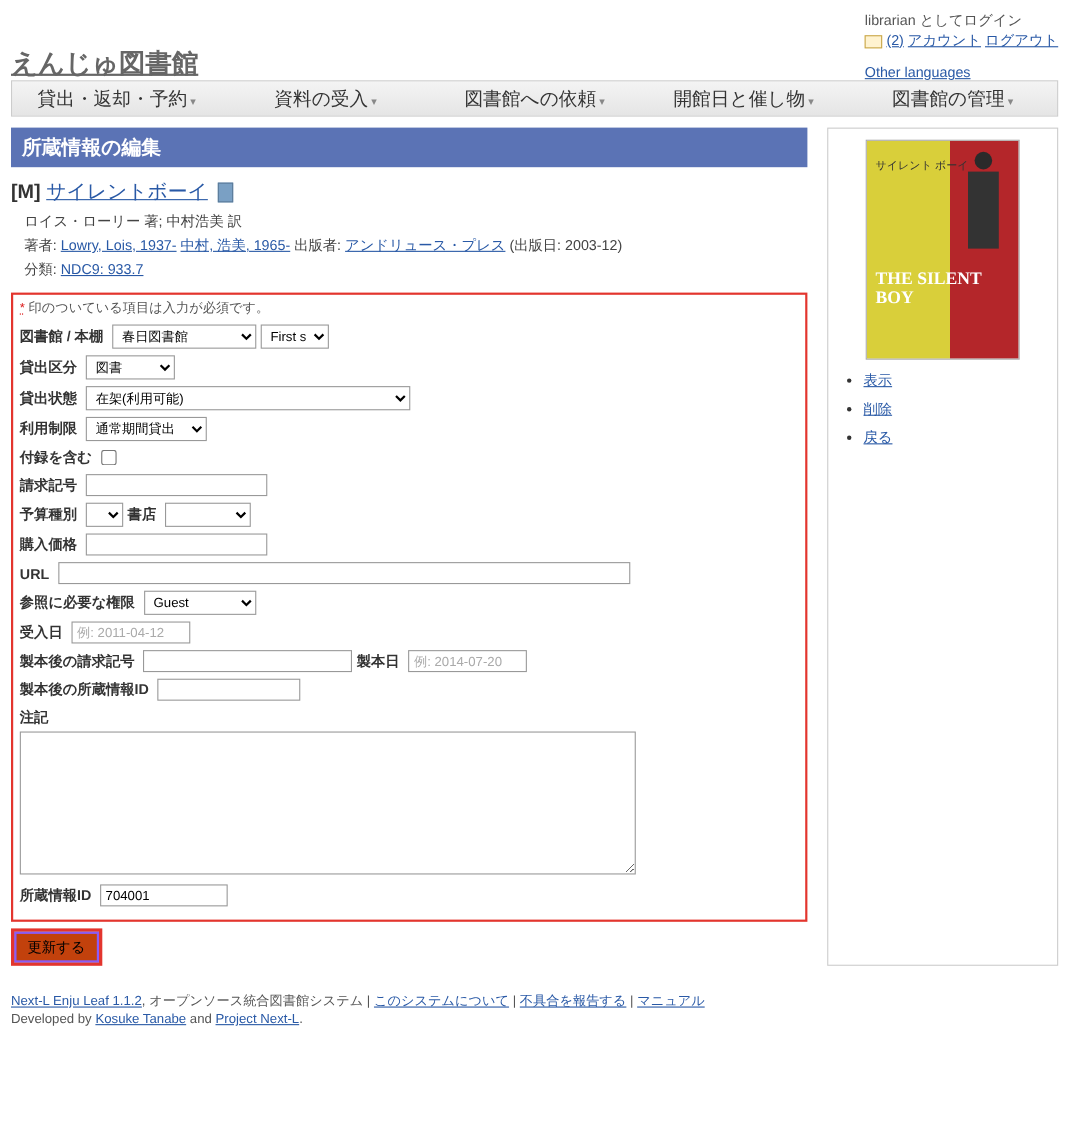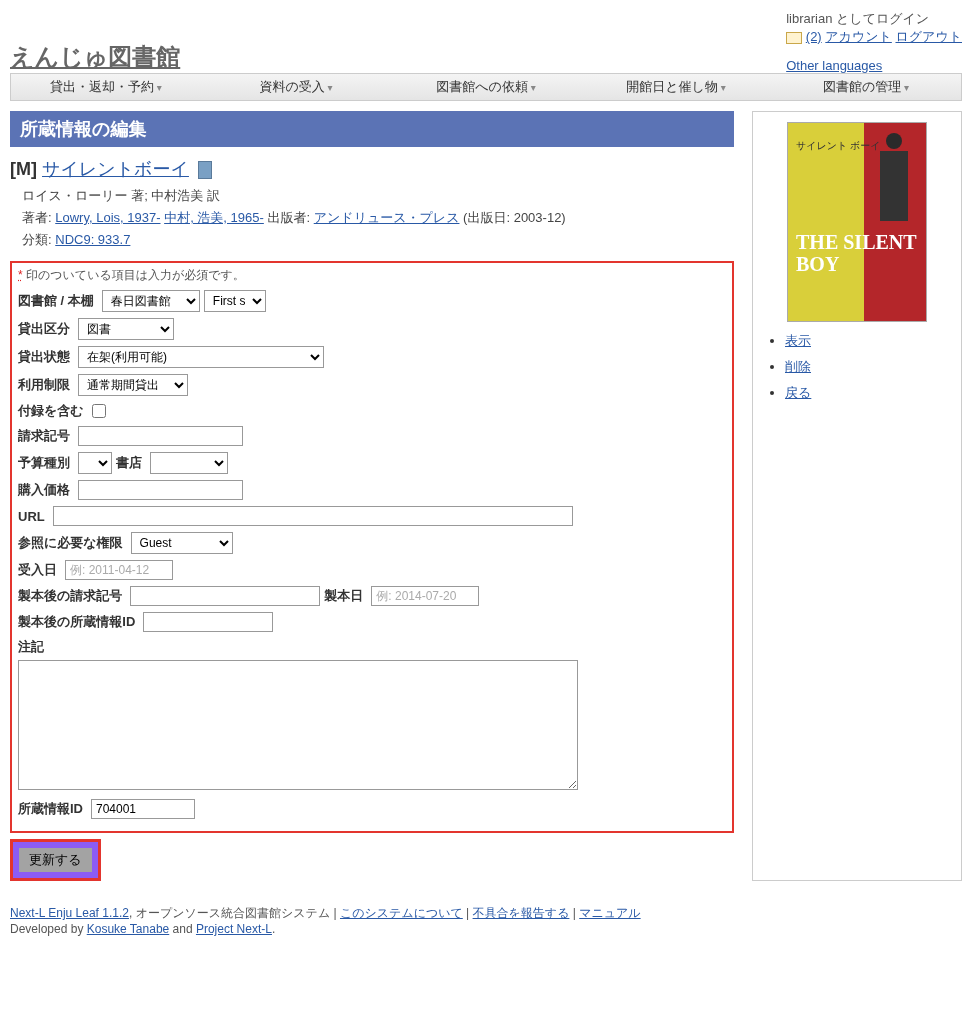--- a/index.html
+++ b/index.html
@@ -11,21 +11,21 @@
       width: 972px;
       padding: 10px;
     }
     .header-top { display: flex; justify-content: space-between; align-items: flex-end; margin-bottom: 0; }
     .site-title { font-size: 24px; color: #666; text-decoration: underline; font-weight: bold; }
     .user-area { text-align: left; font-size: 13px; color: #555; }
     .user-area a { color: #2959a6; text-decoration: underline; }
     .mail-icon { display:inline-block; width:16px; height:12px; border:1px solid #c9a74a; background:#fff3d0; position:relative; vertical-align:middle; }
     .other-lang { display:block; margin-top:12px; color:#2959a6; text-decoration:underline; }
     .navbar { background: linear-gradient(#f4f4f4,#e5e5e5); border:1px solid #ccc; display:flex; padding:4px 0; margin-bottom:10px; }
-    .nav-item { flex:1; text-align:center; color:#333; font-size:13px; cursor:pointer; }
+    .nav-item { flex:1; text-align:center; color:#333; font-size:17px; cursor:pointer; }
     .nav-item::after { content:" ▾"; color:#888; font-size:10px; }
     .main-wrap { display:flex; gap:18px; }
     .main-col { flex:1; border:0; }
     .right-col { width:210px; border:1px solid #ccc; padding:10px; }
     .section-header { background:#5b73b5; color:#fff; font-size:18px; font-weight:bold; padding:6px 10px; }
     .biblio { padding:10px 0 8px 0; }
     .bib-title { font-size:18px; margin-bottom:6px; }
     .bib-title .m { font-weight:bold; color:#333; }
     .bib-title a { color:#2959a6; text-decoration:underline; }
     .book-icon { display:inline-block; width:14px; height:18px; background:#7aa0c4; border:1px solid #5a7a9a; vertical-align:middle; margin-left:4px; }
@@ -35,23 +35,23 @@
     .req-note { font-size:12px; color:#555; margin-bottom:6px; }
     .req-star { color:#d22; text-decoration: underline dotted; }
     .row { margin:6px 0; display:flex; align-items:center; flex-wrap:wrap; gap:4px; }
     .row label.fld { font-weight:bold; font-size:13px; color:#333; margin-right:4px; white-space:nowrap; }
     select, input[type=text], textarea { border:1px solid #999; font-size:12px; padding:2px 4px; background:#fff; font-family:inherit; }
     input[type=checkbox]{ width:14px; height:14px; }
     textarea { width:560px; height:130px; resize:both; }
     input::placeholder { color:#aaa; }
     .url-in { width:520px; }
     .submit-wrap { border:3px solid #e3352e; display:inline-block; margin-top:6px; }
-    .submit-btn { background:#a3a3a3; border:6px solid #8b5cf6; padding:3px 10px; font-size:13px; cursor:pointer; font-family:inherit; }
+    .submit-btn { background:#c2410c; border:2px solid #8b5cf6; padding:3px 10px; font-size:13px; cursor:pointer; font-family:inherit; }
     .cover { width:140px; height:200px; background:linear-gradient(90deg,#d9cf3a 0 55%, #b4262a 55% 100%); position:relative; margin:0 auto 10px; border:1px solid #aaa; }
-    .cover-text { position:absolute; bottom:46px; left:8px; color:#fff; font-weight:bold; font-size:20px; line-height:1.1; font-family: Georgia, serif; }
+    .cover-text { position:absolute; bottom:46px; left:8px; color:#fff; font-weight:bold; font-size:16px; line-height:1.1; font-family: Georgia, serif; }
     .cover-jp { position:absolute; top:16px; left:8px; color:#333; font-size:10px; }
     .figure { position:absolute; right:6px; top:10px; width:48px; height:120px; }
     .figure::before { content:""; position:absolute; top:0; left:14px; width:16px; height:16px; background:#2a2a2a; border-radius:50%; }
     .figure::after { content:""; position:absolute; top:18px; left:8px; width:28px; height:70px; background:#333; }
     .side-links { list-style:disc; padding-left:22px; }
     .side-links li { margin:8px 0; }
     .side-links a { color:#2959a6; text-decoration:underline; }
     .footer { margin-top:24px; font-size:12px; color:#555; }
     .footer a { color:#2959a6; text-decoration:underline; }
   </style>
@@ -106,32 +106,32 @@
     </div>
 
     <div class="form-box">
       <div class="req-note">
         <span class="req-star">*</span>
         <span>印のついている項目は入力が必須です。</span>
       </div>
 
       <div class="row">
         <label class="fld">図書館 / 本棚</label>
-        <select style="width:98px"><option>春日図書館</option></select>
+        <select style="width:131px"><option>春日図書館</option></select>
         <select style="width:62px"><option>First shelf</option></select>
       </div>
 
       <div class="row">
         <label class="fld">貸出区分</label>
-        <select style="width:96px"><option>図書</option></select>
+        <select style="width:81px"><option>図書</option></select>
       </div>
 
       <div class="row">
         <label class="fld">貸出状態</label>
-        <select style="width:246px"><option>在架(利用可能)</option></select>
+        <select style="width:295px"><option>在架(利用可能)</option></select>
       </div>
 
       <div class="row">
         <label class="fld">利用制限</label>
         <select style="width:110px"><option>通常期間貸出</option></select>
       </div>
 
       <div class="row">
         <label class="fld">付録を含む</label>
         <input type="checkbox" style="">
@@ -181,21 +181,21 @@
         <input type="text" style="width: 130px;" value="">
       </div>
 
       <div class="row" style="display:block">
         <label class="fld" style="display:block;margin-bottom:4px">注記</label>
         <textarea style=""></textarea>
       </div>
 
       <div class="row">
         <label class="fld">所蔵情報ID</label>
-        <input type="text" style="width: 104px;" value="704001">
+        <input type="text" style="width: 116px;" value="704001">
       </div>
     </div>
 
     <div class="submit-wrap">
       <button class="submit-btn">更新する</button>
     </div>
   </div>
 
   <div class="right-col">
     <div class="cover">

